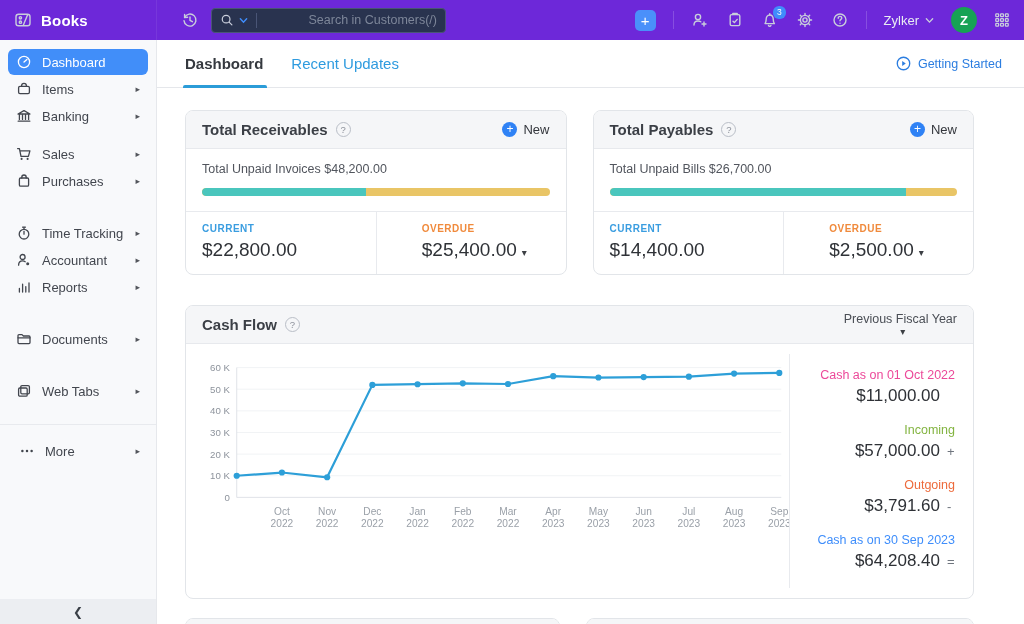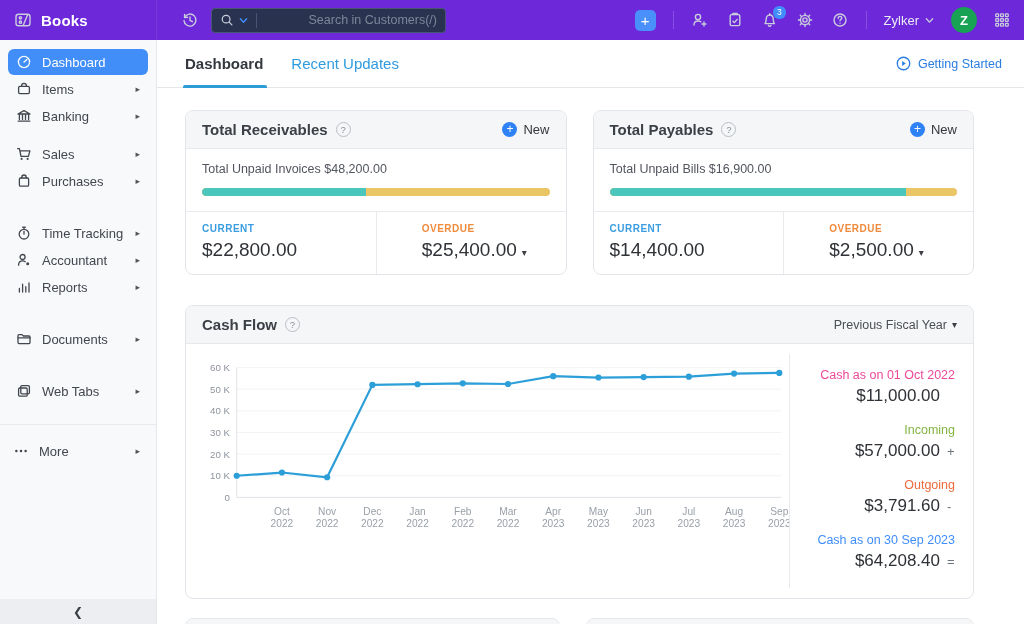--- a/index.html
+++ b/index.html
@@ -25,21 +25,21 @@
   .org { display:flex; align-items:center; gap:6px; background:none; border:none; color:#e8ebf2; font-size:13px; cursor:pointer; font-family:inherit; }
   .avatar { width:26px; height:26px; border-radius:50%; background:#17a254; color:#fff; font-size:13px; font-weight:700; display:flex; align-items:center; justify-content:center; }
 
   
   .shell { display:flex; height:584px; }
   .sidebar { width:157px; flex:none; background:#f8f9fb; border-right:1px solid #e6e8ec; display:flex; flex-direction:column; }
   .nav { flex:1; padding:9px 8px 0; overflow:hidden; }
   .nav-group { margin-top:12px; }
   .nav-group:first-child { margin-top:0; }
   .nav-group.gap-lg { margin-top:26px; }
-  .nav-group.with-divider { border-top:1px solid #e8eaee; padding-top:13px; margin-top:20px; margin-left:-8px; margin-right:-8px; padding-left:5px; padding-right:8px; }
+  .nav-group.with-divider { border-top:1px solid #e8eaee; padding-top:13px; margin-top:20px; margin-left:-8px; margin-right:-8px; padding-left:11px; padding-right:8px; }
   .nav-item { height:26px; display:flex; align-items:center; gap:10px; padding:0 8px; border-radius:6px; color:#42464e; font-size:13px; cursor:pointer; margin-bottom:1px; }
   .nav-item .arrow { margin-left:auto; font-size:9px; color:#53565c; }
   .nav-item.active { background:#418ef9; color:#fff; }
   .si { width:16px; height:16px; flex:none; }
   .si * { stroke:currentColor; fill:none; stroke-width:1.3; stroke-linecap:round; stroke-linejoin:round; }
   .collapse-bar { height:25px; background:#eceef2; display:flex; align-items:center; justify-content:center; font-size:12px; color:#3a3f47; cursor:pointer; }
 
   
   .main { flex:1; min-width:0; display:flex; flex-direction:column; background:#fff; }
   .tabs-row { height:48px; flex:none; display:flex; align-items:center; padding:0 22px 0 28px; border-bottom:1px solid #e5e7eb; }
@@ -66,21 +66,21 @@
   .pbar-fill { height:100%; background:#4ac6bd; border-radius:4px 0 0 4px; }
   .kpi-foot { display:flex; border-top:1px solid #e8eaee; }
   .kpi-cell { width:50%; padding:11px 16px 13px; }
   .kpi-cell + .kpi-cell { border-left:1px solid #e8eaee; padding-left:45px; }
   .kpi-label { font-size:10px; font-weight:700; letter-spacing:.5px; margin-bottom:5px; }
   .kpi-label.cur { color:#3a9de0; }
   .kpi-label.ovd { color:#f08a3c; }
   .kpi-value { font-size:19px; color:#2f3237; }
 
   .cashflow { margin-top:30px; }
-  .cf-right { margin-left:auto; display:flex; align-items:center; font-size:12.5px; color:#4a4e55; cursor:pointer; }
+  .cf-right { margin-left:auto; display:flex; align-items:center; font-size:12.5px; color:#4a4e55; cursor:pointer;flex-direction:column; }
   .cf-body { display:flex; padding:10px 8px 10px 10px; }
   .cf-chart { flex:1; min-width:0; }
   .cf-chart svg { width:100%; display:block; }
   .cf-summary { width:176px; flex:none; border-left:1px solid #e8eaee; padding:14px 10px 0 12px; text-align:right; }
   .sum-row { margin-bottom:17px; }
   .sum-label { font-size:12.5px; margin-bottom:4px; }
   .sum-label.muted { color:#ec4899; }
   .sum-label.in { color:#83b441; }
   .sum-label.out { color:#ed6a3b; }
   .sum-label.end { color:#3f8efb; margin-top:9px; }
@@ -344,21 +344,21 @@
         <div class="card kpi-card">
           <div class="card-h">
             <span class="card-title">Total Payables</span>
             <span class="qmark">?</span>
             <button class="new-btn">
               <span class="plus-circle">+</span>
               <span>New</span>
             </button>
           </div>
           <div class="kpi-body">
-            <div class="kpi-line">Total Unpaid Bills $16,900.00</div>
+            <div class="kpi-line">Total Unpaid Bills $26,700.00</div>
             <div class="pbar">
               <div class="pbar-fill" style="width: 85.2%;"></div>
             </div>
           </div>
           <div class="kpi-foot">
             <div class="kpi-cell">
               <div class="kpi-label cur">CURRENT</div>
               <div class="kpi-value">$14,400.00</div>
             </div>
             <div class="kpi-cell">

